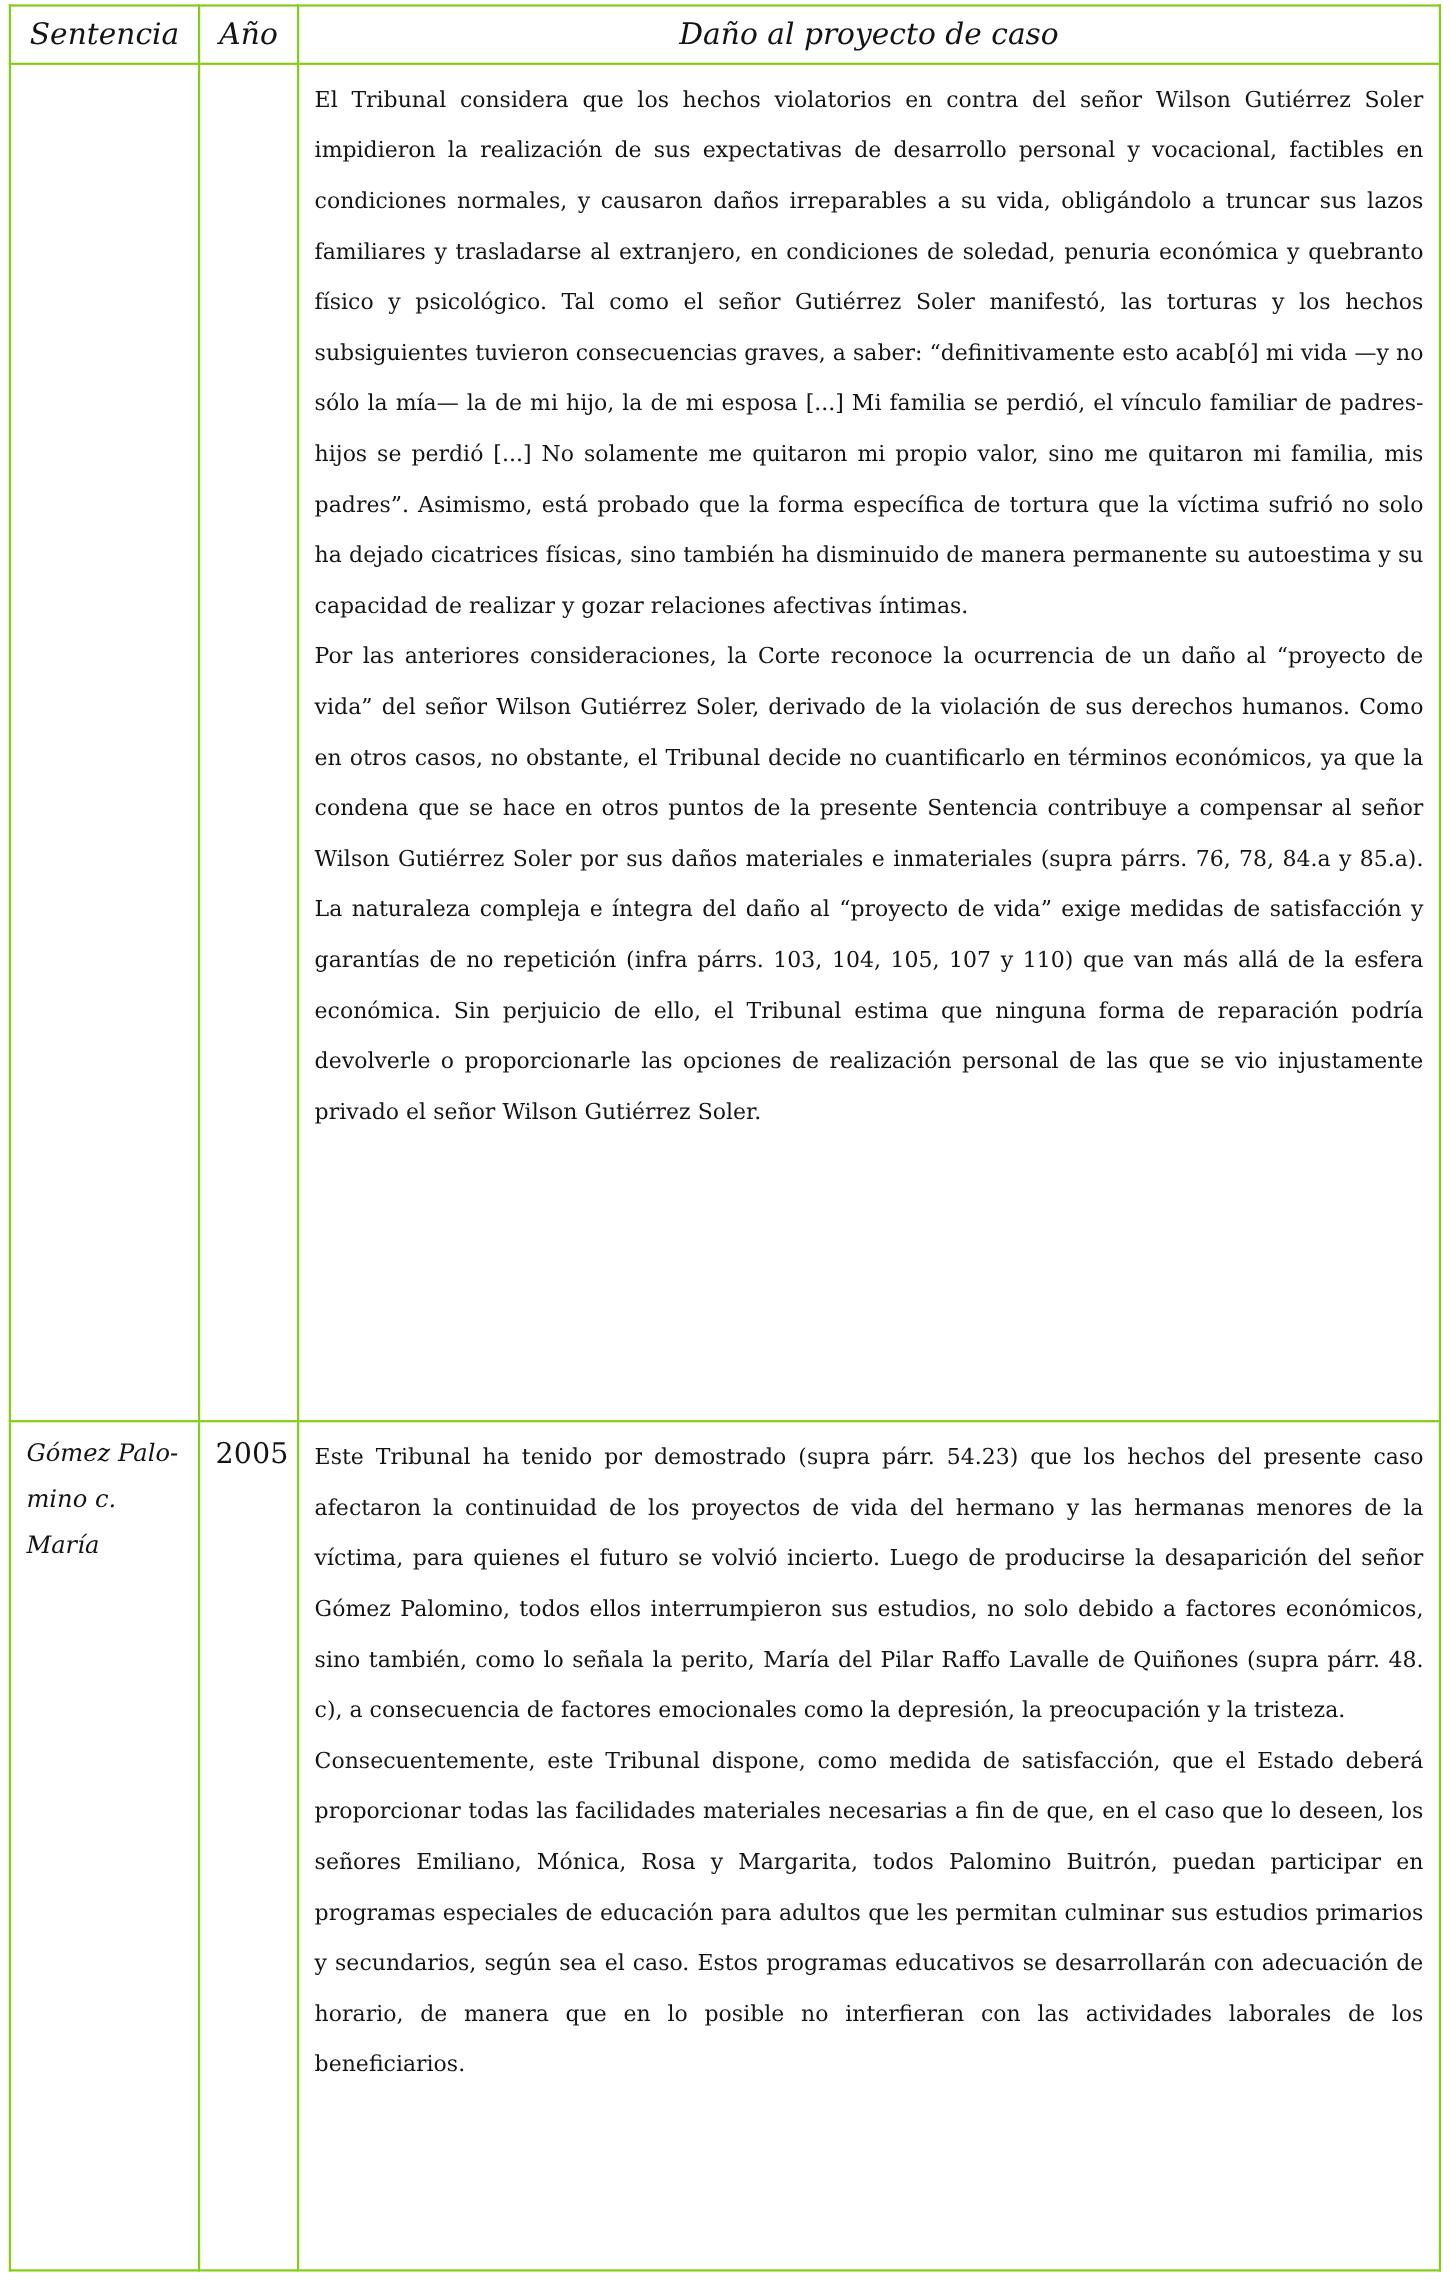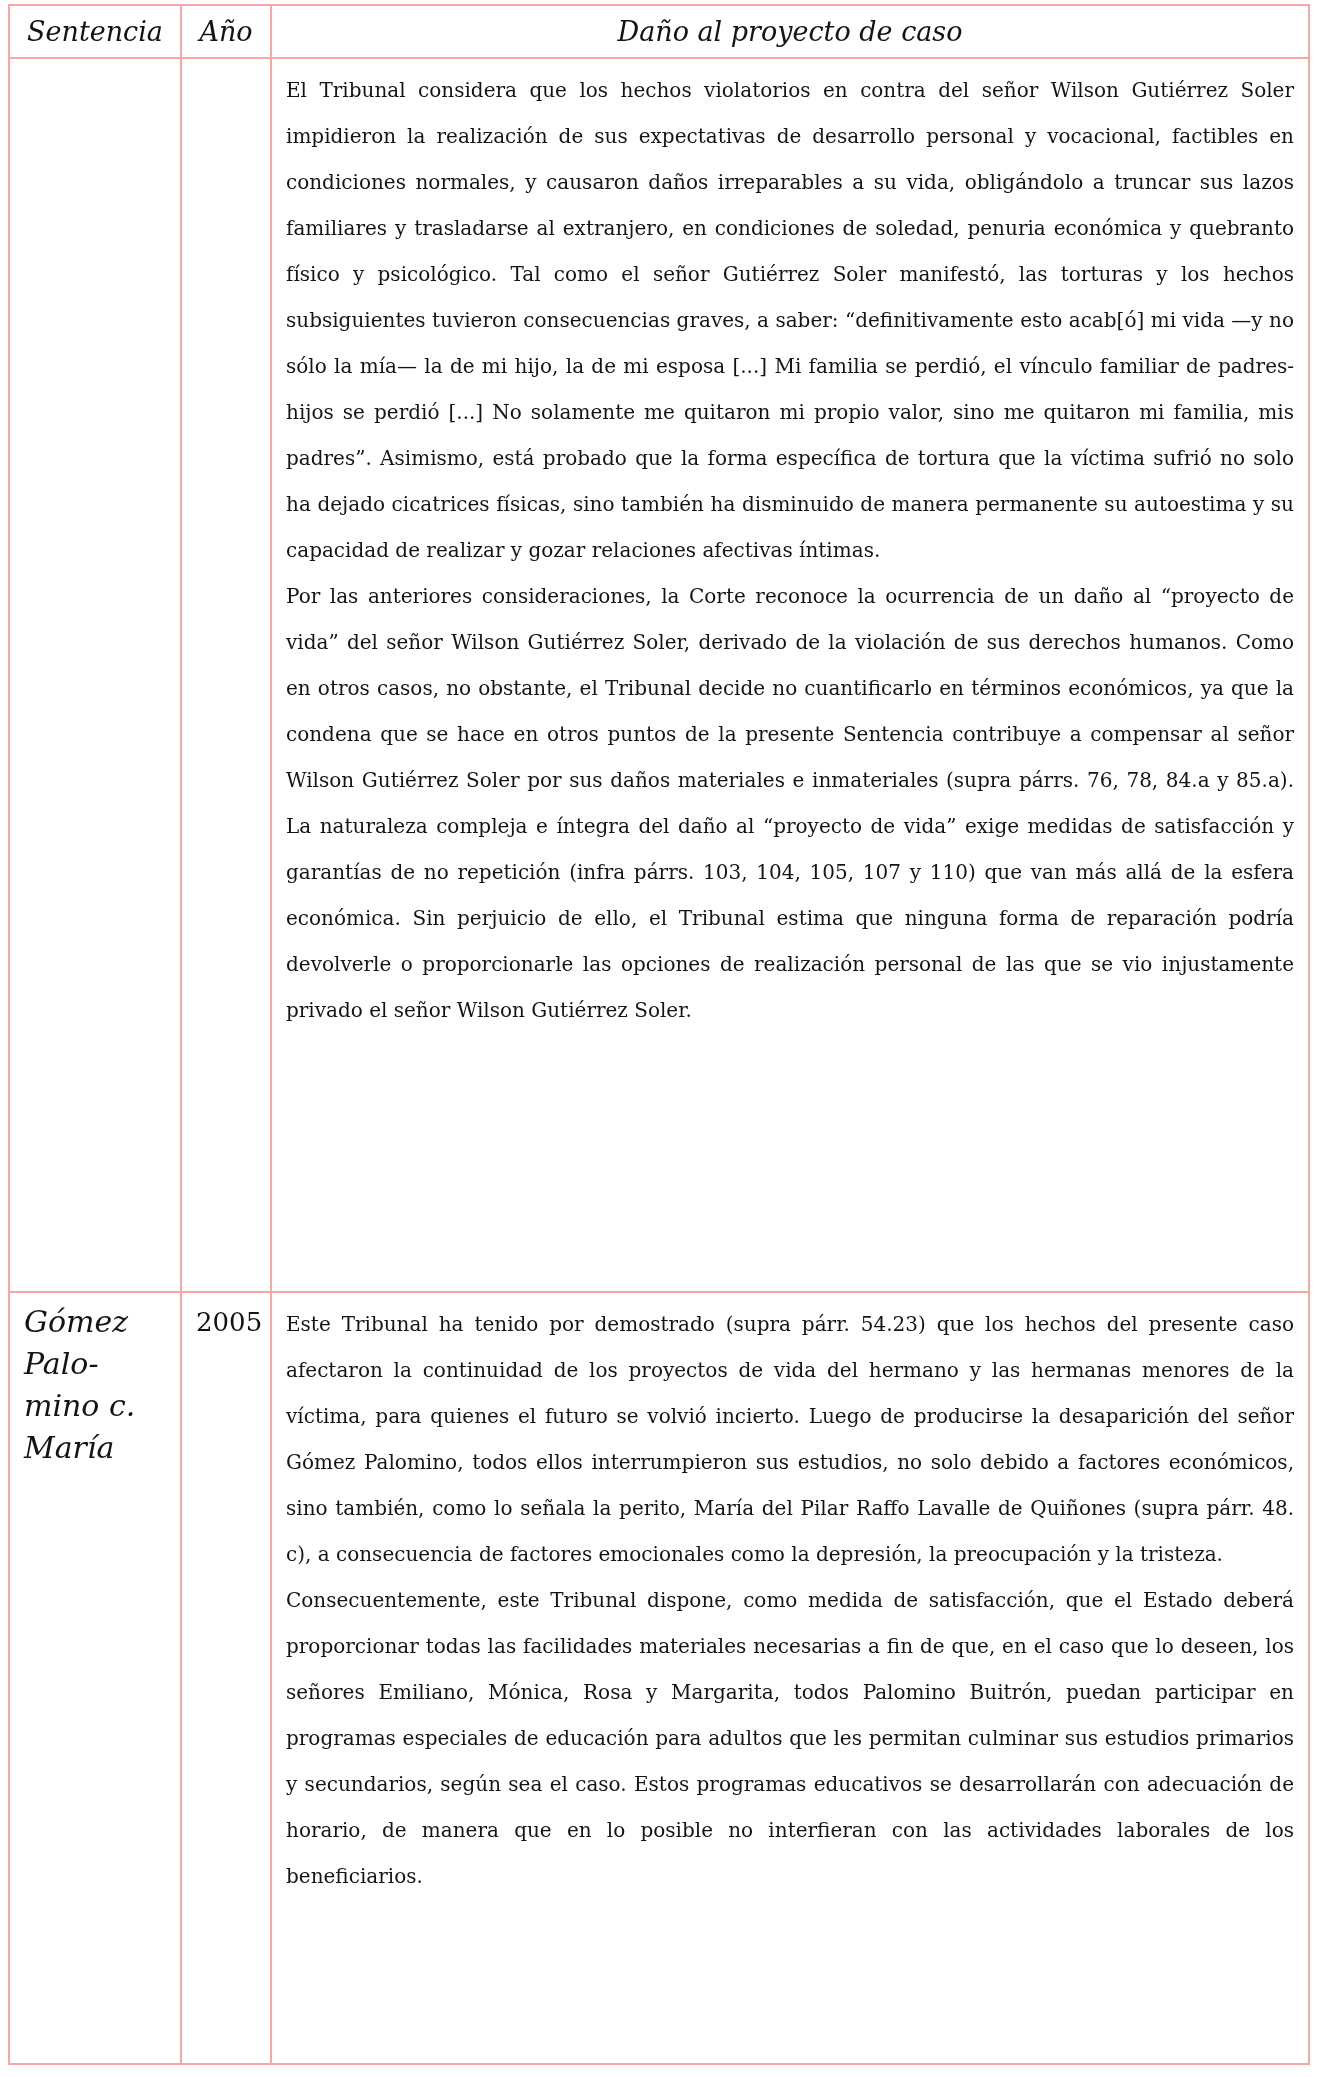--- a/index.html
+++ b/index.html
@@ -21,21 +21,21 @@
     padding: 4px 8px 8px 8px;
   }
   table.doc-table {
     width: 100%;
     height: 2061px;
     border-collapse: collapse;
     table-layout: fixed;
   }
   table.doc-table th,
   table.doc-table td {
-    border: 2px solid #fca5a5;
+    border: 2px solid #84cc16;
     vertical-align: top;
     padding: 8px 14px;
   }
   table.doc-table th {
     font-weight: normal;
     font-style: italic;
     font-size: 27px;
     text-align: center;
     height: 52px;
     padding: 10px 6px;
@@ -45,21 +45,21 @@
     line-height: 46px;
     text-align: justify;
     hyphens: manual;
   }
   .cell-text p {
     margin: 0;
     padding: 0;
   }
   .case-cell {
     font-style: italic;
-    font-size: 30px;
+    font-size: 22px;
     line-height: 42px;
     text-align: left;
     padding-top: 12px;
   }
   .year-cell {
     font-style: normal;
     font-size: 26px;
     line-height: 42px;
     text-align: right;
     padding-top: 12px;

